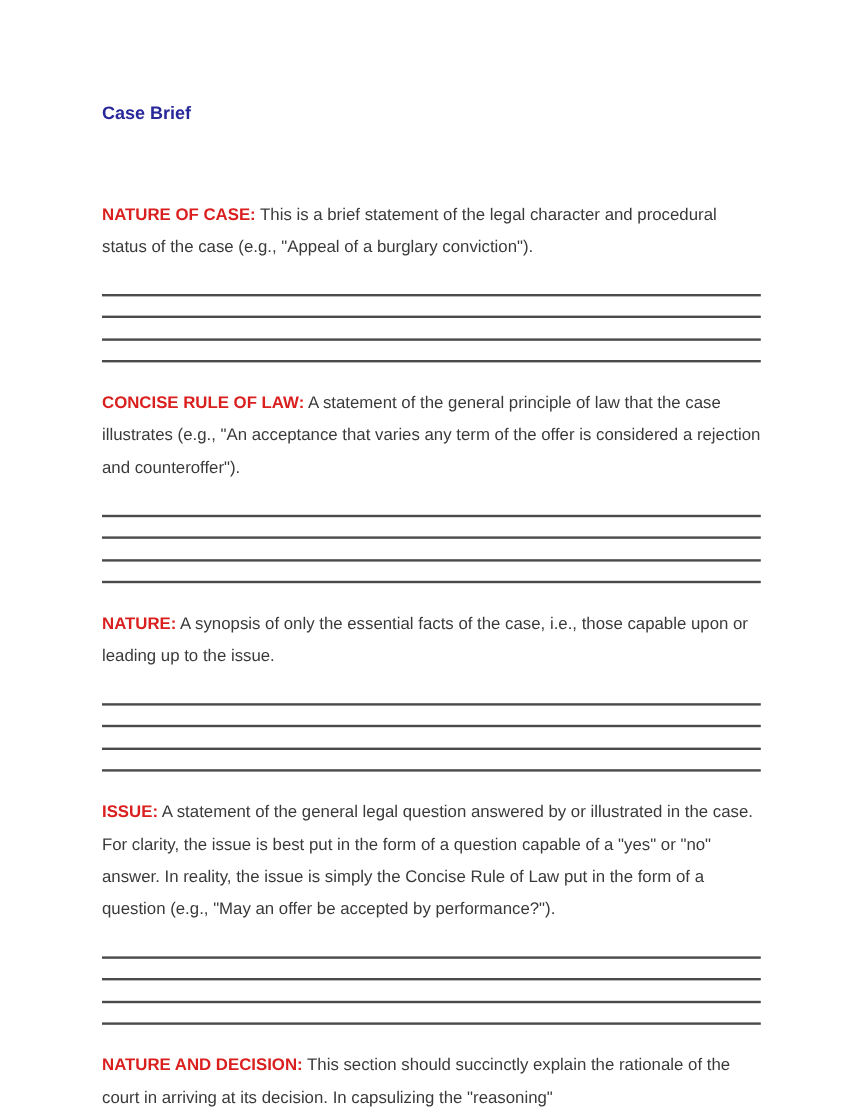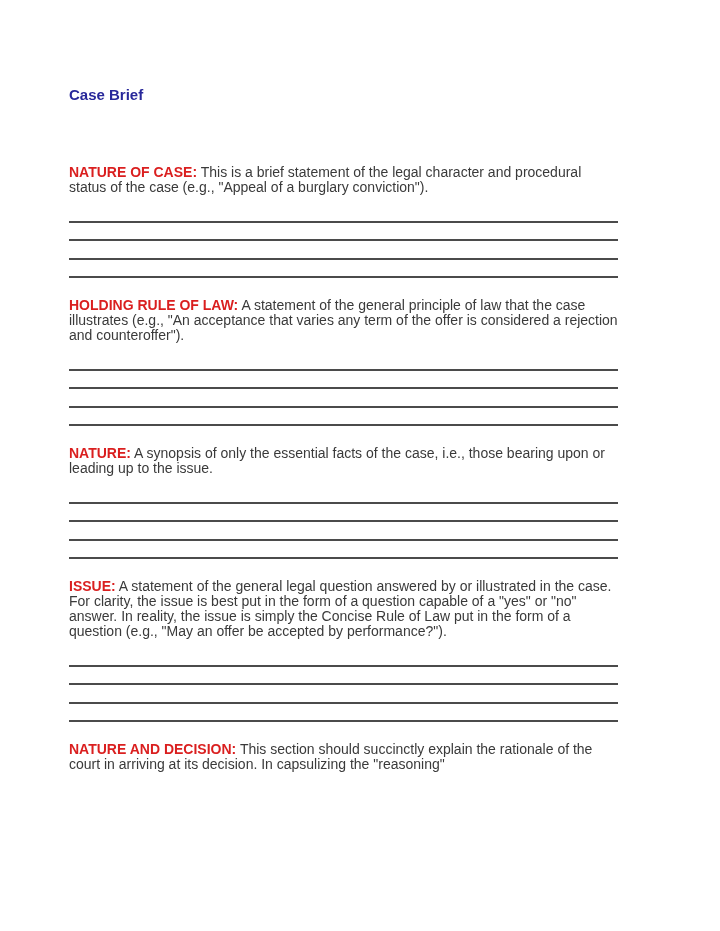--- a/index.html
+++ b/index.html
@@ -11,35 +11,35 @@
     position: relative;
     width: 720px;
     height: 931px;
     background: #ffffff;
     overflow: hidden;
     font-family: "Liberation Sans", sans-serif;
     color: #333333;
   }
   .content {
     position: absolute;
-    left: 69px;
+    left: 85px;
     top: 0;
     width: 549px;
   }
   .doc-title {
     margin: 86px 0 0 0;
     font-size: 15px;
     line-height: 17px;
     font-weight: bold;
     color: #28289a;
   }
   .section-para {
     margin: 20px 0 0 0;
     font-size: 14px;
-    line-height: 15px;
+    line-height: 27px;
     color: #3a3a3a;
   }
   .section-para.first {
     margin-top: 62px;
   }
   .section-header {
     font-weight: bold;
     color: #da1f1f;
   }
   .blank-lines {
@@ -59,29 +59,29 @@
     <h1 class="doc-title">Case Brief</h1>
 
     <p class="section-para first"><span class="section-header">NATURE OF CASE:</span> <span>This is a brief statement of the legal character and procedural status of the case (e.g., "Appeal of a burglary conviction").</span></p>
     <div class="blank-lines">
         <div class="blank-line"></div>
         <div class="blank-line"></div>
         <div class="blank-line"></div>
         <div class="blank-line"></div>
       </div>
 
-    <p class="section-para"><span class="section-header">HOLDING RULE OF LAW:</span> <span>A statement of the general principle of law that the case illustrates (e.g., "An acceptance that varies any term of the offer is considered a rejection and counteroffer").</span></p>
+    <p class="section-para"><span class="section-header">CONCISE RULE OF LAW:</span> <span>A statement of the general principle of law that the case illustrates (e.g., "An acceptance that varies any term of the offer is considered a rejection and counteroffer").</span></p>
     <div class="blank-lines">
         <div class="blank-line"></div>
         <div class="blank-line"></div>
         <div class="blank-line"></div>
         <div class="blank-line"></div>
       </div>
 
-    <p class="section-para"><span class="section-header">NATURE:</span> <span>A synopsis of only the essential facts of the case, i.e., those bearing upon or leading up to the issue.</span></p>
+    <p class="section-para"><span class="section-header">NATURE:</span> <span>A synopsis of only the essential facts of the case, i.e., those capable upon or leading up to the issue.</span></p>
     <div class="blank-lines">
         <div class="blank-line"></div>
         <div class="blank-line"></div>
         <div class="blank-line"></div>
         <div class="blank-line"></div>
       </div>
 
     <p class="section-para"><span class="section-header">ISSUE:</span> <span>A statement of the general legal question answered by or illustrated in the case. For clarity, the issue is best put in the form of a question capable of a "yes" or "no" answer. In reality, the issue is simply the Concise Rule of Law put in the form of a question (e.g., "May an offer be accepted by performance?").</span></p>
     <div class="blank-lines">
         <div class="blank-line"></div>

